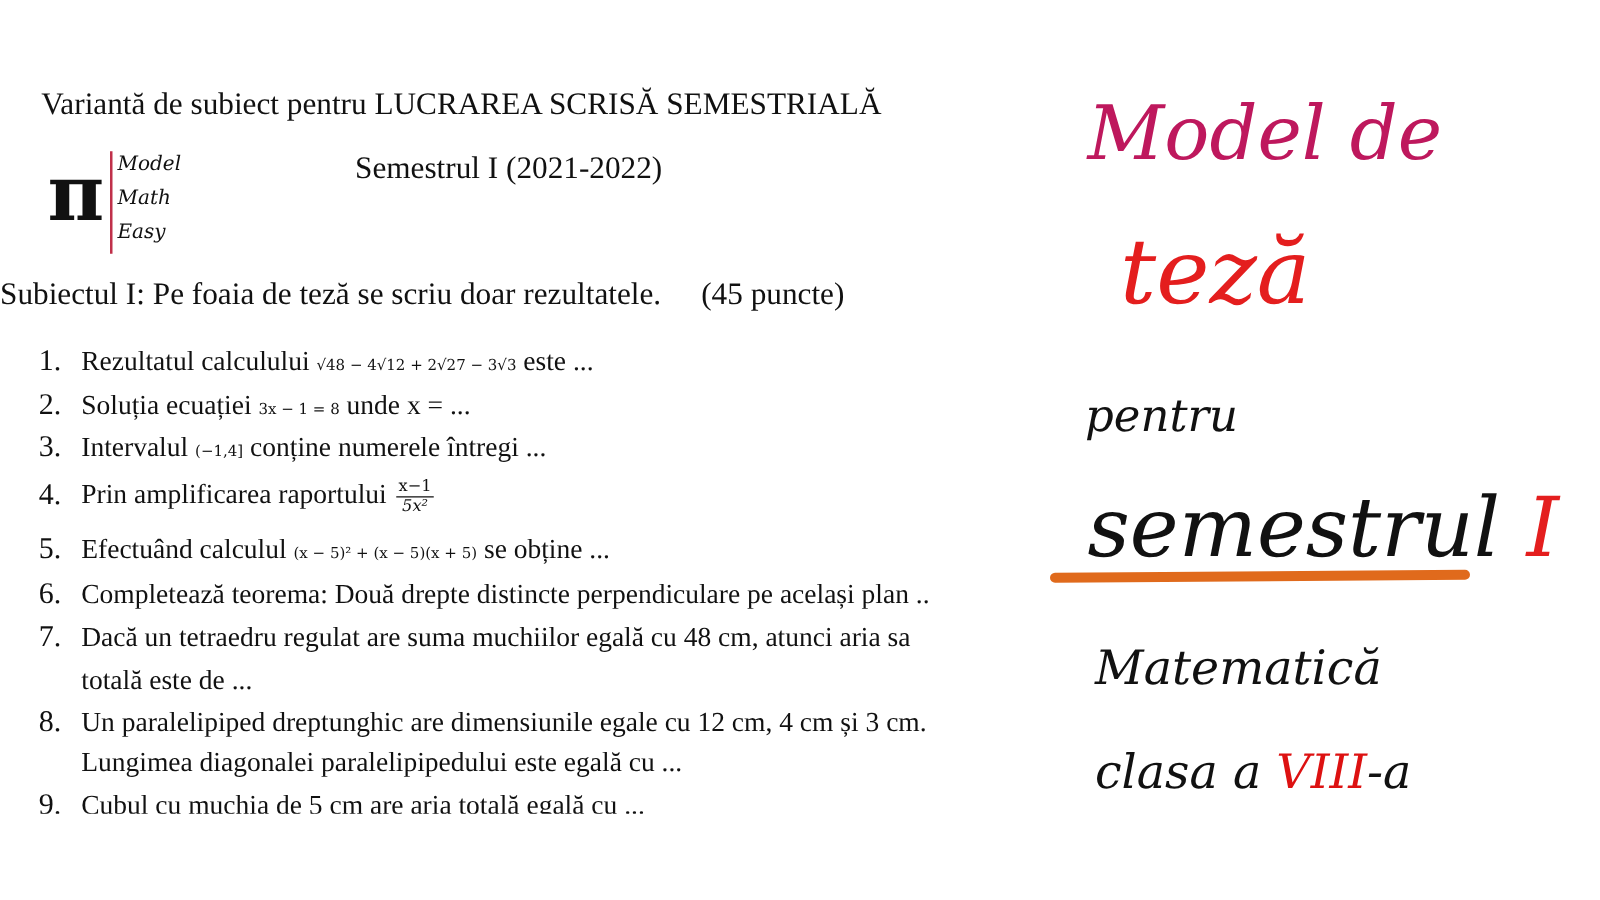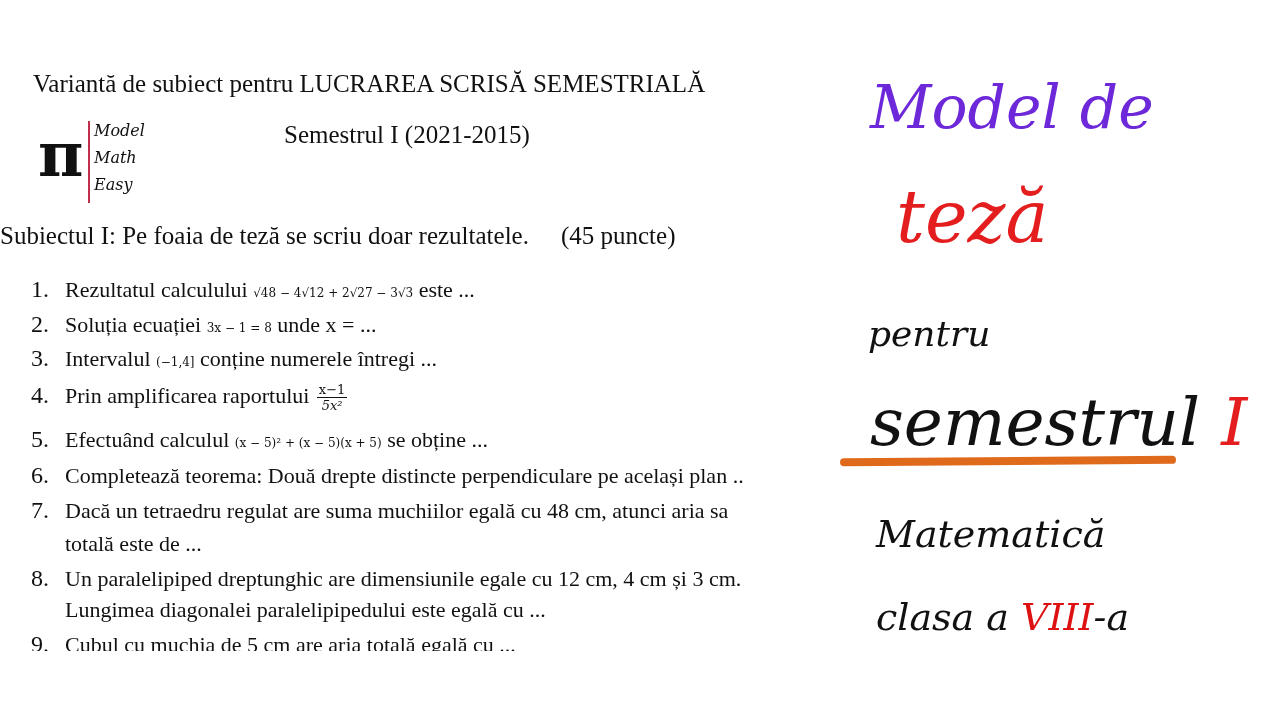--- a/index.html
+++ b/index.html
@@ -15,37 +15,37 @@
   .sub { left:0px; top:222px; font-size:25px; }
   .sub .pts { margin-left:32px; }
   .q { font-size:22px; left:31px; }
   .q .n { display:inline-block; width:34px; font-size:24px; }
   .q .m { font-family:"DejaVu Serif", serif; font-style:normal; font-size:12px; }
   .frac { display:inline-block; vertical-align:middle; text-align:center; font-family:"DejaVu Serif", serif; font-size:13px; line-height:15px; margin:0 2px; }
   .frac .num { border-bottom:1px solid #111; padding:0 2px; }
   .frac .den { font-style:italic; }
   .cont { left:65px; font-size:22px; }
   .right { font-family:"DejaVu Serif", serif; font-style:italic; }
-  .r1 { left:870px; top:72px; font-size:60px; color:#6d28d9; }
+  .r1 { left:870px; top:72px; font-size:60px; color:#be185d; }
   .r2 { left:874px; top:175px; font-size:72px; color:#e41e1e;margin-left:22px; }
   .r3 { left:868px; top:313px; font-size:36px; color:#111; }
   .r4 { left:870px; top:384px; font-size:66px; color:#111; }
   .r4 .red { color:#e41e1e; }
   .underline { position:absolute; left:840px; top:457px; width:336px; height:8px; background:#e06a1c; border-radius:6px; transform:rotate(-0.4deg); }
   .r5 { left:876px; top:512px; font-size:38px; color:#111; }
   .r6 { left:876px; top:595px; font-size:38px; color:#111; }
   .r6 .red { color:#d11; }
 </style>
 </head>
 <body>
 
 <div>
 
   <div class="abs hdr title1">Variantă de subiect pentru LUCRAREA SCRISĂ SEMESTRIALĂ</div>
-  <div class="abs hdr title2">Semestrul I (2021-2015)</div>
+  <div class="abs hdr title2">Semestrul I (2021-2022)</div>
 
   <div class="abs logo">
     <span class="pi">π</span>
     <span class="bar"></span>
     <span class="w" style="top:0px">Model</span>
     <span class="w" style="top:27px">Math</span>
     <span class="w" style="top:54px">Easy</span>
   </div>
 
   <div class="abs sub">

